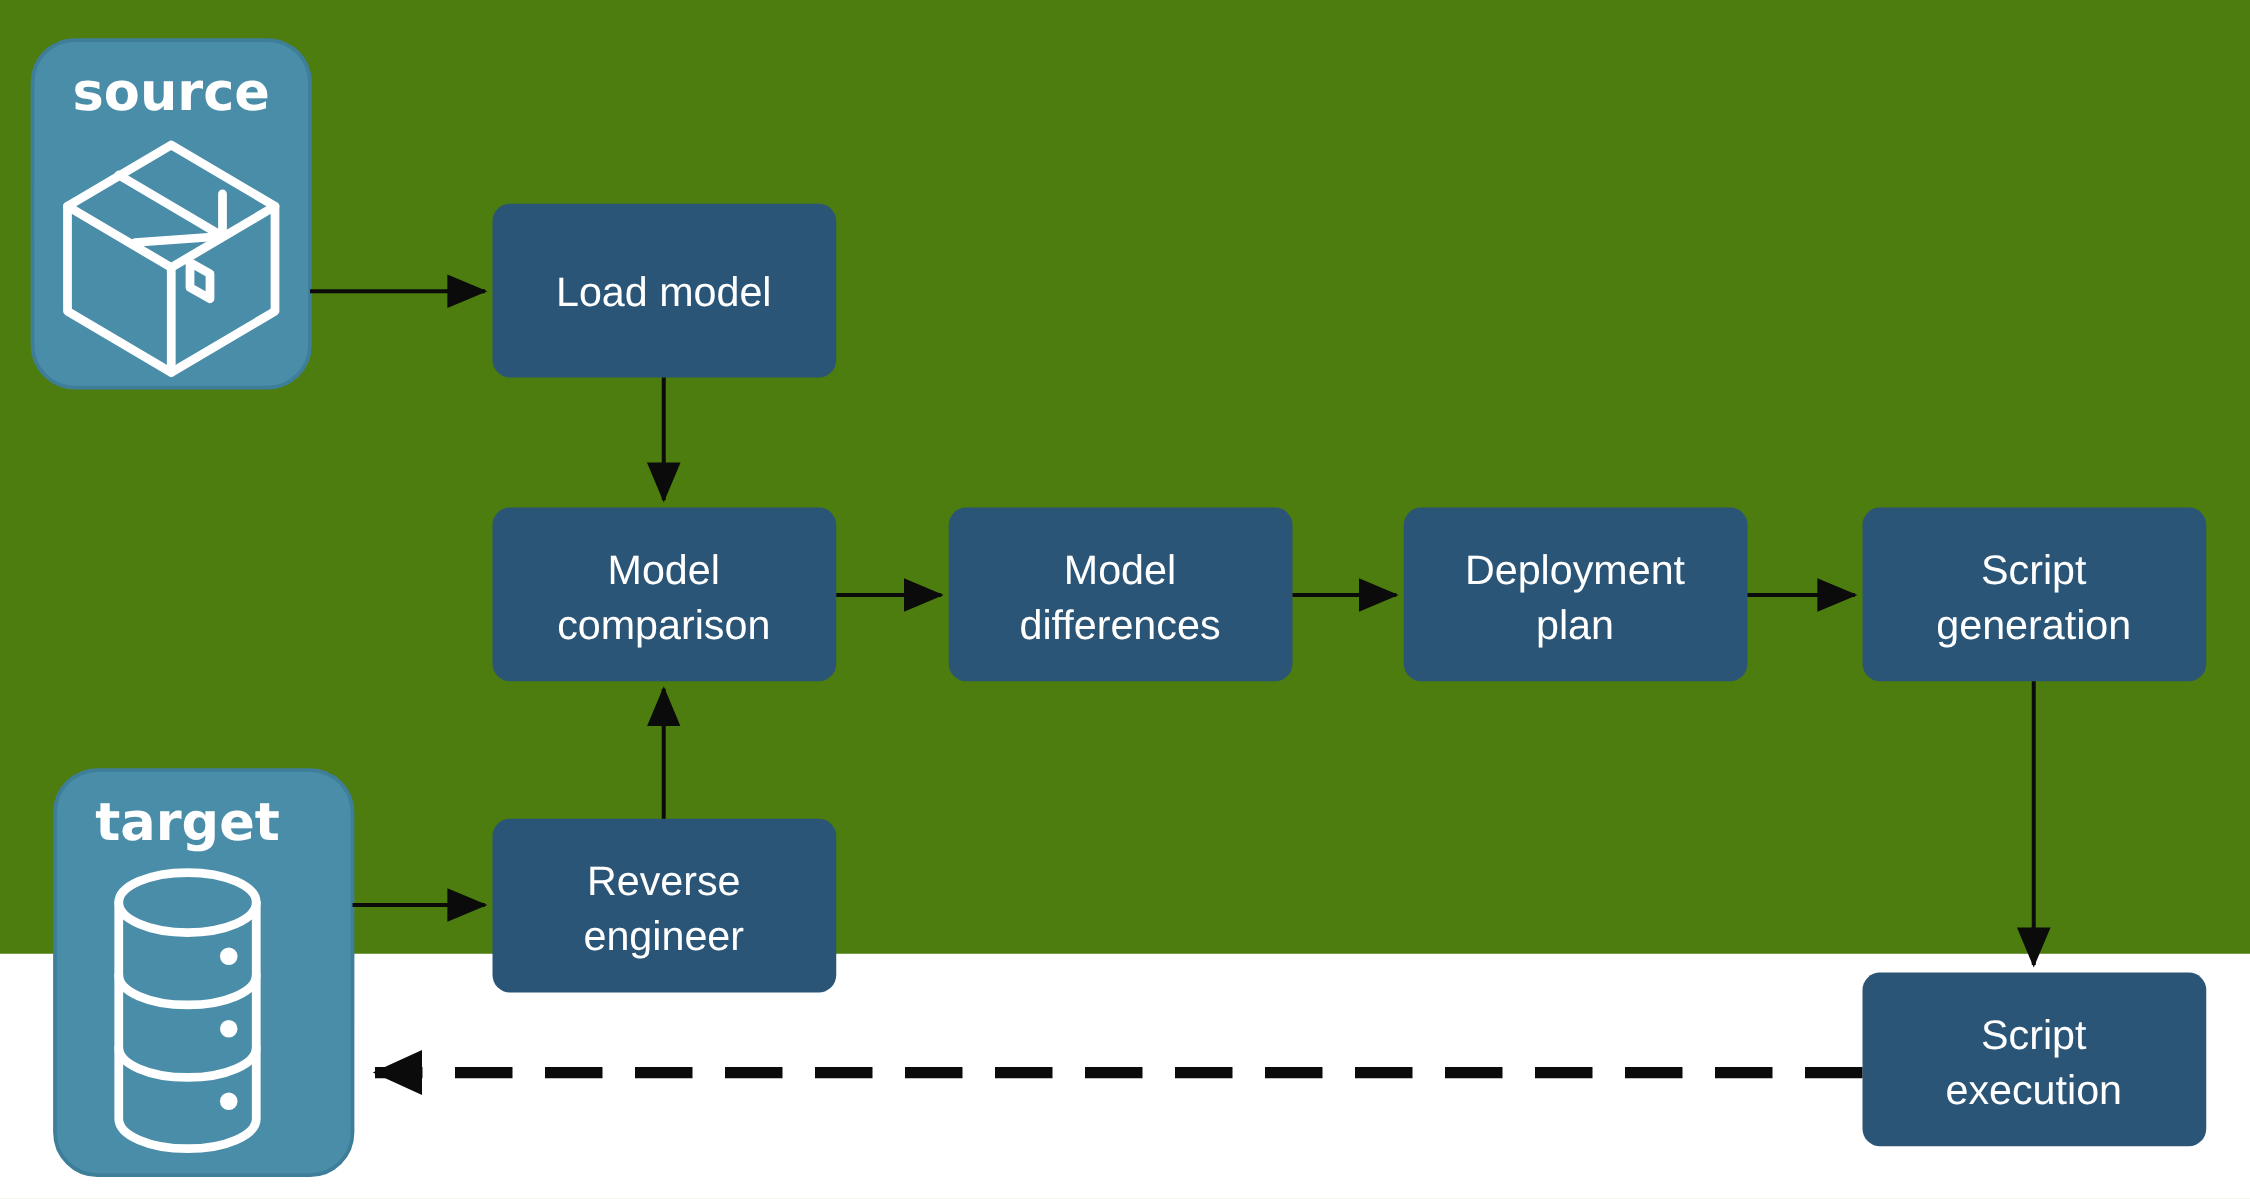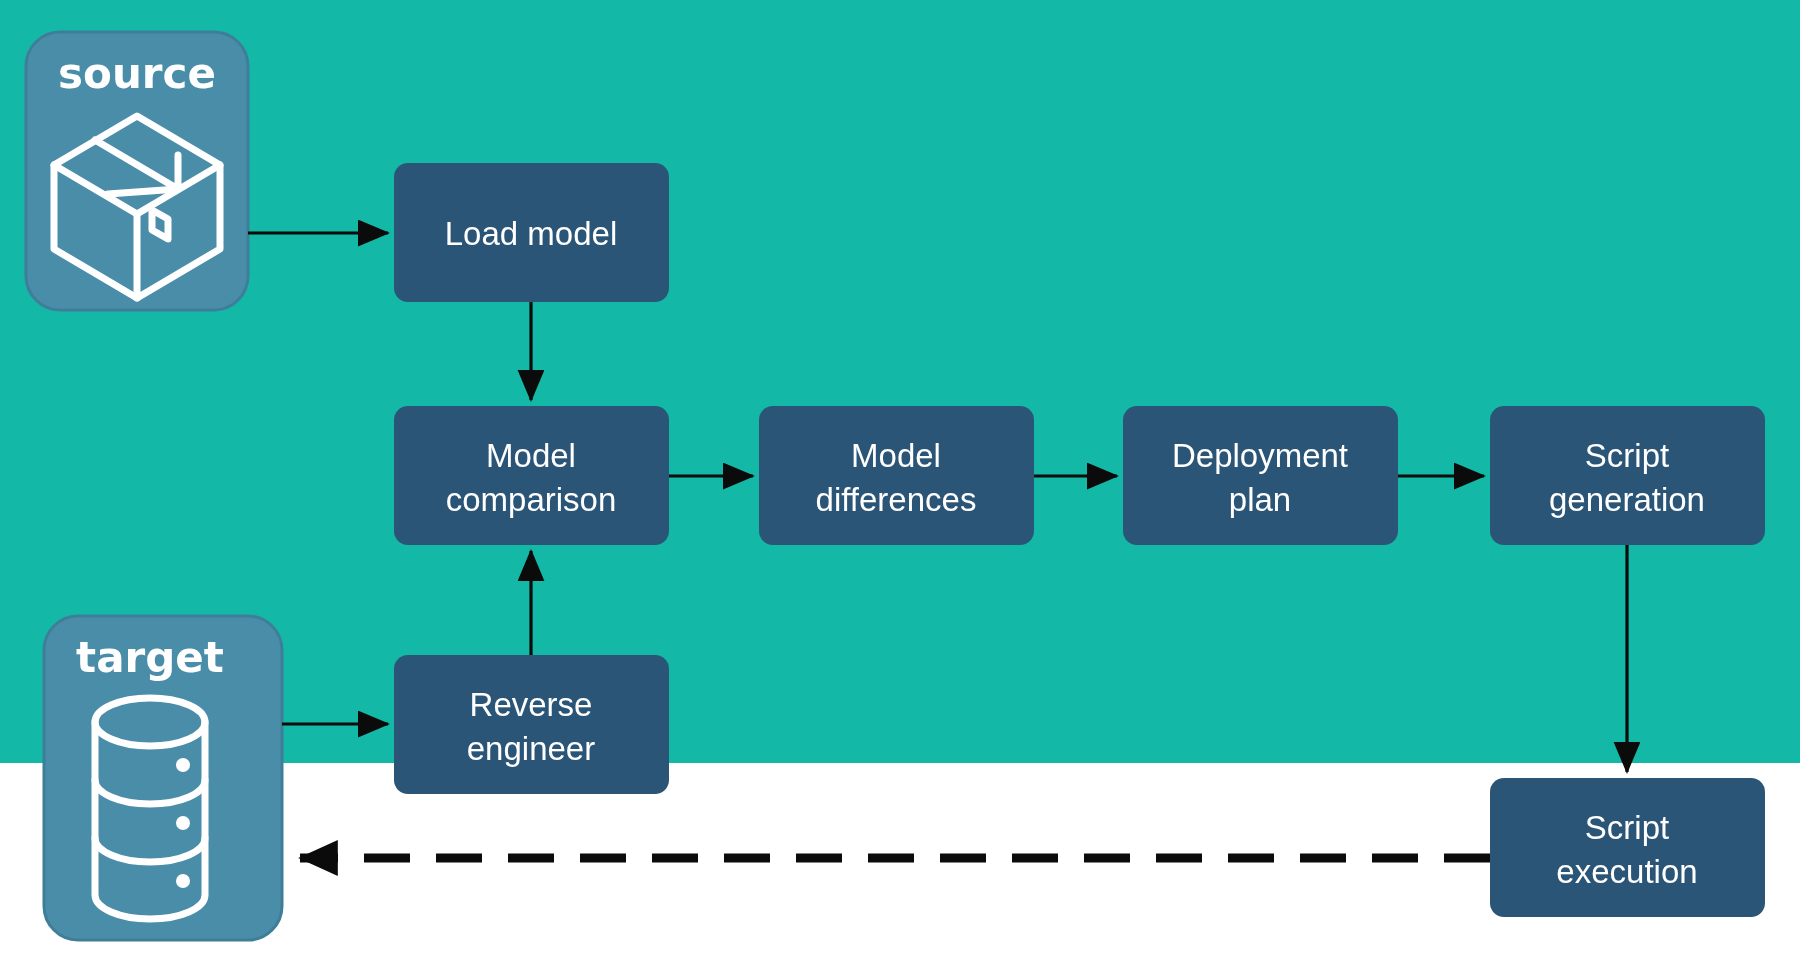--- a/index.html
+++ b/index.html
@@ -10,21 +10,21 @@
   body {
     width: 1800px;
     height: 959px;
     font-family: "Liberation Sans", sans-serif;
     overflow: hidden;
   }
   #diagram-root {
     position: relative;
     width: 1800px;
     height: 763px;
-    background: #14b8a6;
+    background: #4d7c0f;
   }
   svg.canvas {
     position: absolute;
     top: 0;
     left: 0;
     width: 1800px;
     height: 959px;
     display: block;
   }
   .endpoint-title {

